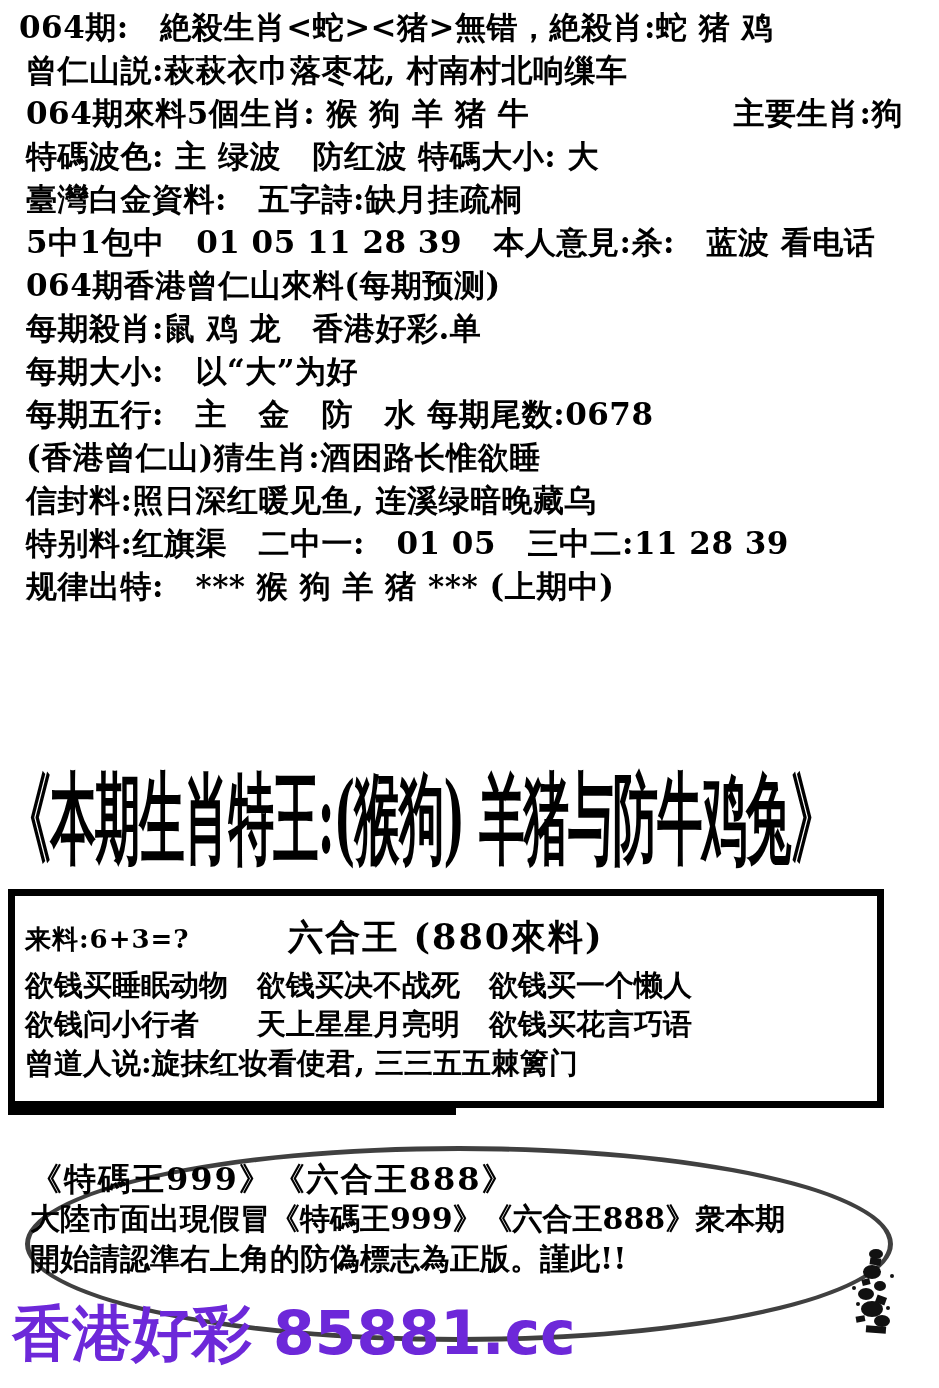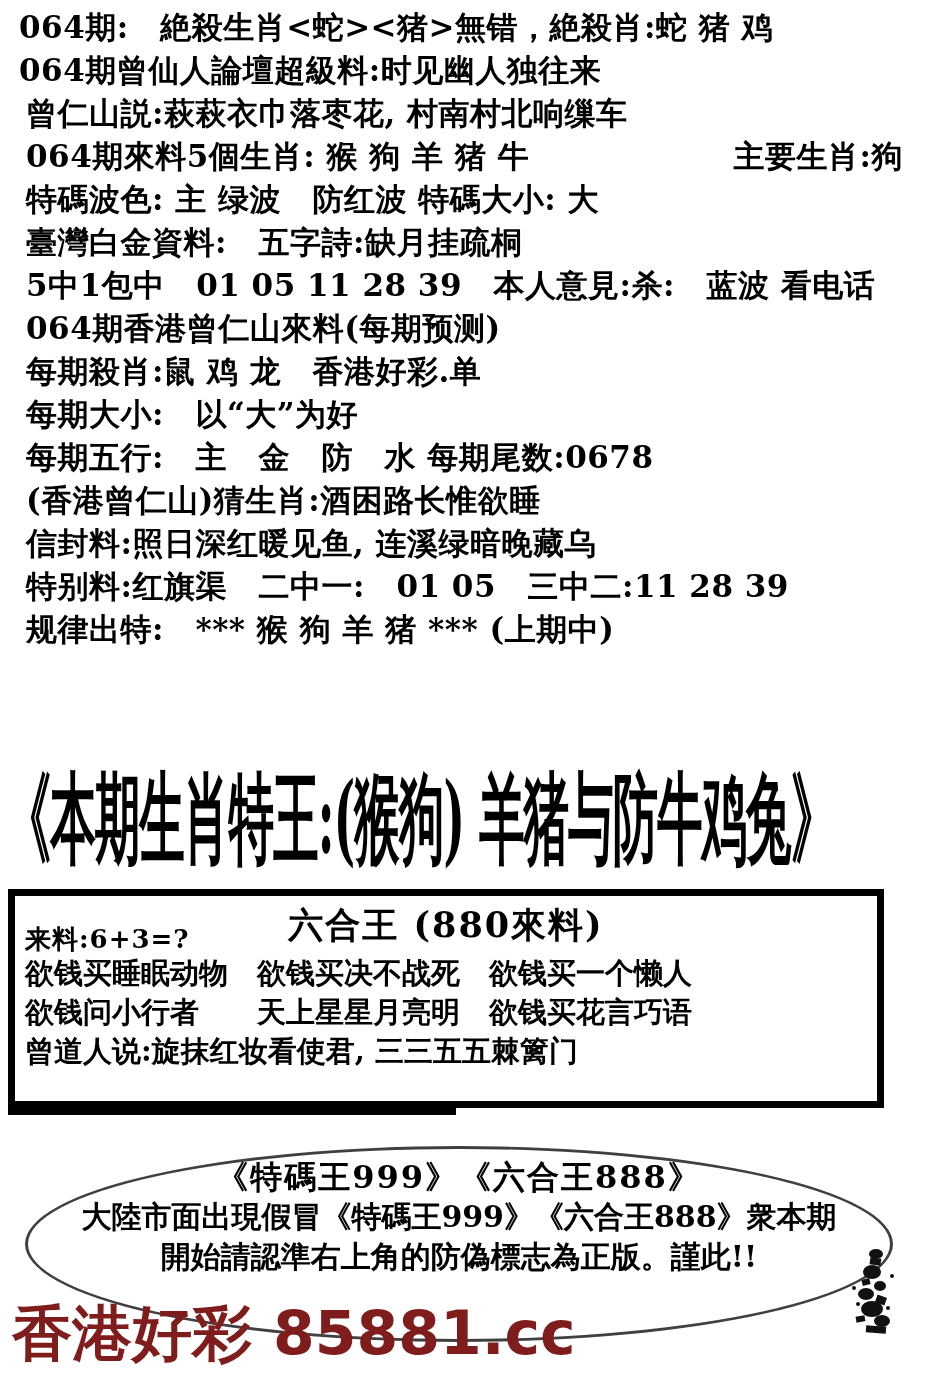--- a/index.html
+++ b/index.html
@@ -24,53 +24,49 @@
   }
   
   .box{
     position:absolute;top:889px;left:8px;width:862px;height:205px;
     border:7px solid #000;background:#fff;
   }
   .box::after{ 
     content:"";position:absolute;left:-7px;bottom:-14px;width:448px;height:8px;background:#000;
   }
   .box-title{
-    text-align:center;font-size:35px;font-weight:bold;margin-top:6px;letter-spacing:2px;
+    text-align:center;font-size:35px;font-weight:bold;margin-top:18px;letter-spacing:2px;
   }
   .box-corner{
     position:absolute;left:10px;top:26px;font-size:26px;font-weight:bold;letter-spacing:1px;
   }
   .box-lines{margin:5px 0 0 10px;font-size:29px;font-weight:bold;line-height:39px;white-space:nowrap;}
   
   .oval{
     position:absolute;top:1146px;left:25px;width:868px;height:196px;
-    border:3px solid #404040;border-radius:50%;box-sizing:border-box;
-    text-align:center;padding-top:8px;
+    border:5px solid #404040;border-radius:50%;box-sizing:border-box;
+    text-align:left;padding-top:8px;
   }
   .oval .nl{font-size:30px;font-weight:bold;line-height:40px;white-space:nowrap;}
   .oval .nl:first-child{font-size:32px;letter-spacing:2px;}
   
   .seal{position:absolute;left:842px;top:1246px;width:64px;height:94px;}
   
   .brand{
     position:absolute;left:12px;top:1294px;
     font-family:"DejaVu Sans","Liberation Sans",sans-serif;
     font-size:60px;font-weight:bold;white-space:nowrap;letter-spacing:0;
   }
 </style>
 </head>
 <body>
 
 <div class="report">
   <div class="tl ind">
       <span class="lt">064期:　絶殺生肖&lt;蛇&gt;&lt;猪&gt;無错，絶殺肖:蛇 猪 鸡</span>
-      <span class="rt"></span>
-    </div>
-  <div class="tl ind">
-      <span class="lt">064期曾仙人論壇超級料:时见幽人独往来</span>
       <span class="rt"></span>
     </div>
   <div class="tl">
       <span class="lt">曾仁山説:萩萩衣巾落枣花, 村南村北响缫车</span>
       <span class="rt"></span>
     </div>
   <div class="tl">
       <span class="lt">064期來料5個生肖: 猴 狗 羊 猪 牛</span>
       <span class="rt">主要生肖:狗</span>
     </div>
@@ -153,13 +149,13 @@
       <ellipse cx="40" cy="75" rx="8" ry="6"></ellipse>
       <rect x="24" y="80" width="20" height="7" transform="rotate(4 34 83)"></rect>
       <circle cx="12" cy="42" r="2"></circle>
         <circle cx="50" cy="30" r="2"></circle>
       <circle cx="46" cy="62" r="2"></circle>
         <circle cx="16" cy="58" r="2"></circle>
     </g>
   </svg>
 </div>
 
-<div class="brand" style="color: #7f1d1d;">香港好彩 85881.cc</div>
+<div class="brand" style="color: #6d28d9;">香港好彩 85881.cc</div>
 
 </body></html>

